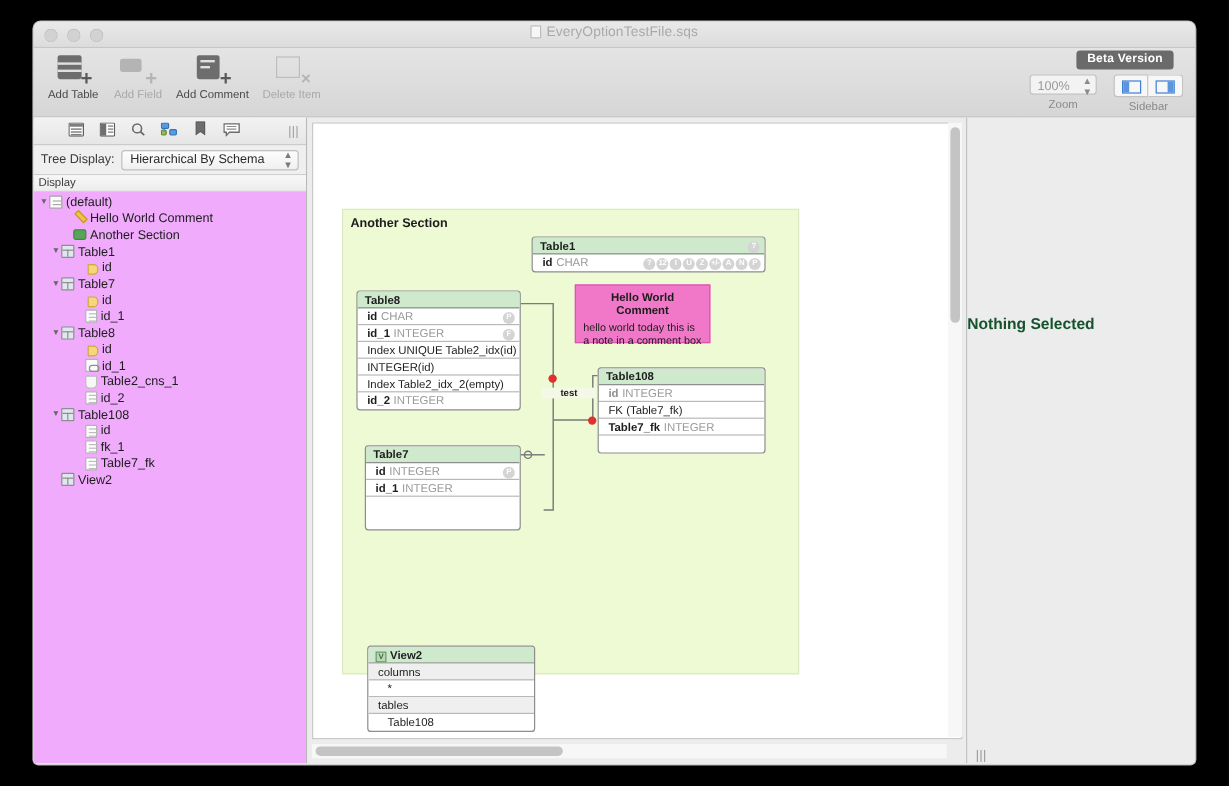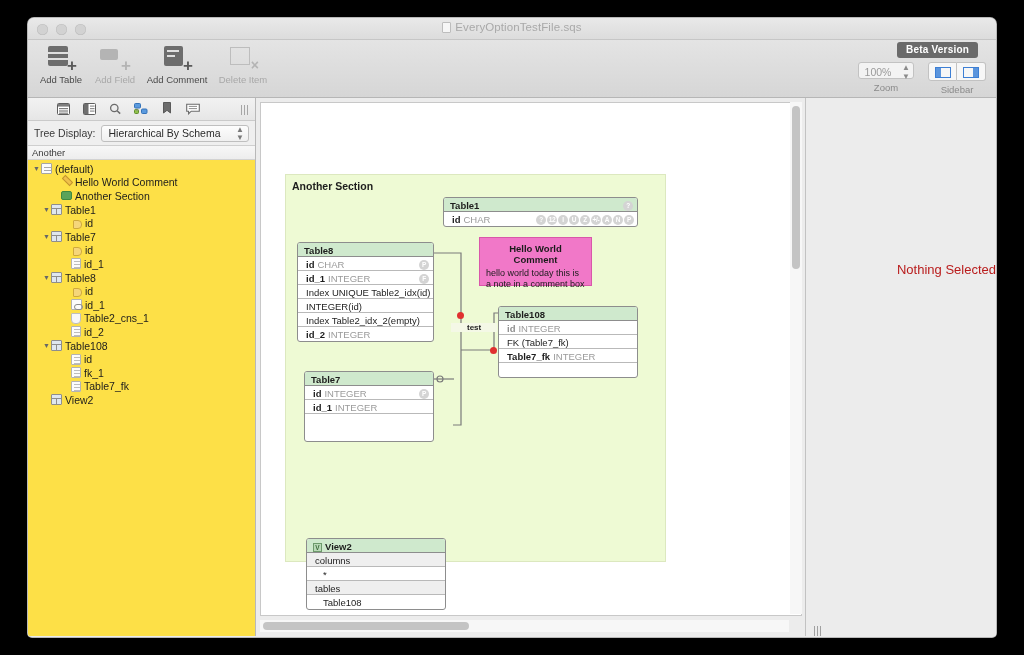--- a/index.html
+++ b/index.html
@@ -184,21 +184,21 @@
   }
   #tree-select .arrows {
     position: absolute; right: 4px; top: 0; font-size: 8px;
     line-height: 8px; color: #7a7a7a;
   }
   #tree-header {
     height: 14px; background: linear-gradient(#f7f7f7,#ededed);
     border-bottom: 1px solid #d2d2d2;
     font-size: 9.5px; color: #3b3b3b; padding-left: 4px; line-height: 13px;
   }
-  #tree { flex: 1; background: #fde047; overflow: hidden; padding-top: 2px; font-size: 10.5px; color: #1c1c1c; }
+  #tree { flex: 1; background: #f0abfc; overflow: hidden; padding-top: 2px; font-size: 10.5px; color: #1c1c1c; }
   .trow { height: 13.6px; display: flex; align-items: center; white-space: nowrap; }
   .tw { display: inline-block; width: 9px; font-size: 7px; color: #676767; text-align: center; }
   .tw.blank { color: transparent; }
 
   
   .ti { display: inline-block; width: 13px; height: 11px; margin-right: 3px; position: relative; vertical-align: -1px; }
   .ti-schema { width: 11px; height: 11px; border: 1px solid #a5a5a5; background: #fbfbfb; border-radius: 1px; }
   .ti-schema::before { content:""; position:absolute; left:2px; top:3px; width:7px; height:1px; background:#a9a9a9; box-shadow: 0 3px 0 #a9a9a9; }
   .ti-table { width: 11px; height: 11px; border: 1px solid #8e8e8e; background: #dfe7ef; border-radius: 1px; }
   .ti-table::before { content:""; position:absolute; left:0; top:3px; width:100%; height:1px; background:#8e8e8e; }
@@ -247,22 +247,22 @@
   #cv-hthumb { left: 7px; bottom: 6px; height: 8px; width: 206px; }
 
   
   #inspector {
     width: 191px; background: #ececec;
     border-left: 1px solid #c2c2c2;
     position: relative;
   }
   #nothing-selected {
     position: absolute; left: 0; right: 0; top: 164px;
-    text-align: right; font-size: 13px; font-weight: 400;
-    color: #b91c1c;
+    text-align: left; font-size: 13px; font-weight: 700;
+    color: #14532d;
   }
   #insp-grip { position: absolute; left: 8px; bottom: 4px; width: 12px; height: 10px; }
   #insp-grip i { display:inline-block; width:1px; height:10px; background:#a0a0a0; margin-right:2px; }
 
   
   #bottombar {
     height: 0px;
   }
 
   
@@ -455,21 +455,21 @@
       </div>
 
       <div id="tree-display-bar">
         <span id="tdl">Tree Display:</span>
         <div id="tree-select">
           <span>Hierarchical By Schema</span>
           <span class="arrows">▲<br>▼</span>
         </div>
       </div>
 
-      <div id="tree-header">Another</div>
+      <div id="tree-header">Display</div>
 
       <div id="tree">
           <div class="trow">
             <span style="display: inline-block; width: 4px;"></span>
             <span class="tw">▼</span>
             <span class="ti ti-schema"></span>
             <span>(default)</span>
           </div>
           <div class="trow">
             <span style="display: inline-block; width: 24px;"></span>

